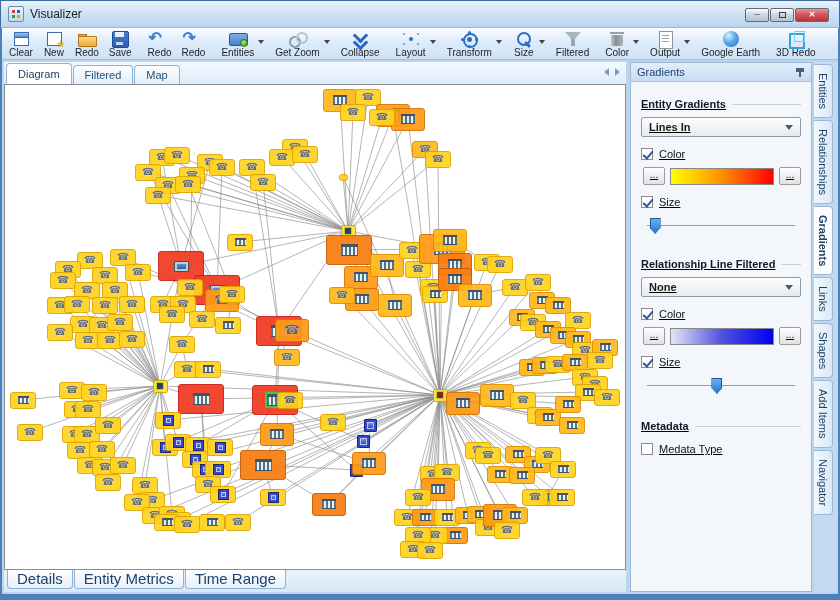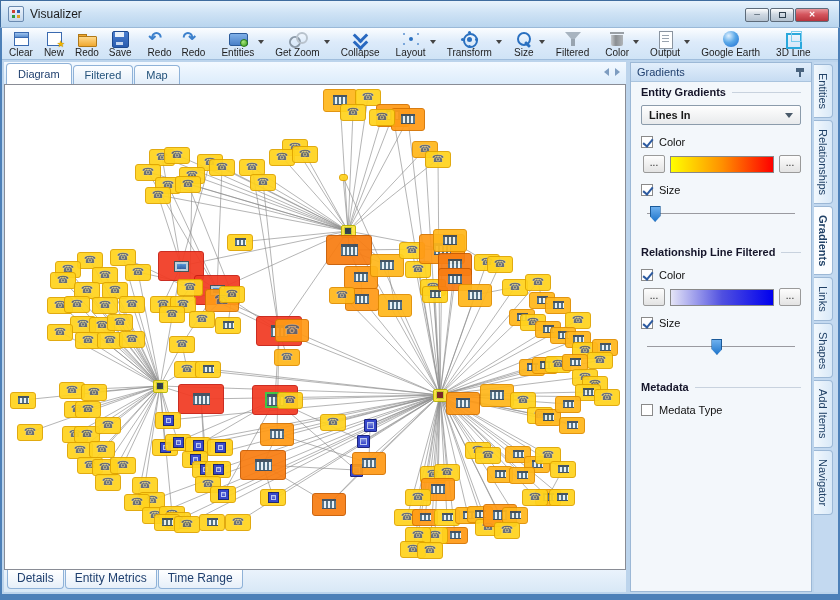--- a/index.html
+++ b/index.html
@@ -105,31 +105,31 @@
   .nic-pc { position:relative; width:15px; height:11px; border:1px solid #3a4650; background:#b8ccd8; }
   .nic-pc::after { content:""; position:absolute; inset:2px; background:linear-gradient(#4a90d8,#28589e); }
   .nic-wb { position:relative; width:11px; height:11px; background:#2a3cc8; border:1px solid #101a6a; }
   .nic-wb::after { content:""; position:absolute; inset:2px; border:1px solid #b8c4f0; background:linear-gradient(#7a8ae0,#2a3cc8); }
   .nz-b .nic-wb { width:11px; height:11px; border:none; }
   .nic-hb { width:8px; height:8px; background:#283848; border:1px solid #c8d022; }
   .nic-h2 { width:8px; height:8px; background:#7a2020; border:1px solid #c8d022; }
   .nz-h { border-color:#b8b400; background:#ffe23c; }
 
   .bottabs { height:22px; background:linear-gradient(#eaf3fc,#d8e8f6); display:flex; align-items:flex-start; padding-left:3px; }
-  .btab { height:19px; padding:0 9px; font-size:12px; color:#1f3f6e; line-height:17px; background:linear-gradient(#ffffff,#e6eff9);
+  .btab { height:19px; padding:0 9px; font-size:15px; color:#1f3f6e; line-height:17px; background:linear-gradient(#ffffff,#e6eff9);
     border:1px solid #8fb2d8; border-top:none; border-radius:0 0 4px 4px; margin-right:1px; }
 
   
   .panel { position:absolute; left:628px; top:2px; width:182px; height:530px; background:#f3f7fb; border:1px solid #9cb8d6; }
   .phead { height:19px; background:linear-gradient(#e2eefb,#c7dcf2); border-bottom:1px solid #aac4de;
     display:flex; align-items:center; padding:0 6px; font-size:11px; color:#1f3f6e; }
   .pin { margin-left:auto; position:relative; width:10px; height:11px; }
   .pin::before { content:""; position:absolute; left:1px; top:1px; width:8px; height:4px; background:#49637f; }
   .pin::after { content:""; position:absolute; left:4px; top:5px; width:2px; height:5px; background:#49637f; }
-  .pbody { padding:4px 10px; }
+  .pbody { padding:16px 10px;text-decoration:underline; }
   .ghead { display:flex; align-items:center; gap:6px; font-size:11px; font-weight:bold; color:#15152a; white-space:nowrap; }
   .ghead::after { content:""; flex:1; height:1px; background:#c8d2de; }
   .combo { height:20px; margin-top:7px; border:1px solid #8b9bab; border-radius:2px;
     background:linear-gradient(#fefefe,#e8eaec); display:flex; align-items:center; padding:0 7px;
     font-size:11px; font-weight:bold; color:#1a1a1a; }
   .combo .ca { margin-left:auto; width:0; height:0; border-left:4px solid transparent; border-right:4px solid transparent; border-top:5px solid #4a5a6a; }
   .combo.disabled { background:#d6d6d6; color:#8a8a8a; border-color:#adadad; }
   .combo.disabled .ca { border-top-color:#9a9a9a; }
   .cbrow { display:flex; align-items:center; gap:6px; margin-top:11px; font-size:11px; color:#111; }
   .cbx { position:relative; width:12px; height:12px; background:#fff; border:1px solid #8a8a8a; }
@@ -244,21 +244,21 @@
       <span class="tb-lbl">Output</span>
     </div>
     <div class="tb-sep"></div>
     <div class="tb-btn">
       <span class="i i-google-earth"></span>
       <span class="tb-lbl">Google Earth</span>
     </div>
     <div class="tb-sep"></div>
     <div class="tb-btn">
       <span class="i i-3d-view"></span>
-      <span class="tb-lbl">3D Line</span>
+      <span class="tb-lbl">3D Redo</span>
     </div>
     <div class="tb-sep"></div>
     <div class="tb-btn" style="padding-right: 10px;"></div>
   </div>
 
 <div class="main">
   <div class="docpane">
     <div class="doctabs" id="doctabs">
       <div class="dtab active">Diagram</div>
         <div class="dtab">Filtered</div>
@@ -1083,20 +1083,24 @@
       </div>
       <div class="cbrow">
         <span class="cbx checked" id="cb-es"></span>
         <span>Size</span>
       </div>
       <div class="slider">
         <span class="shandle" id="sh-entity" style="left: calc(5% - 3px);"></span>
       </div>
 
       <div class="ghead" style="margin-top:22px">Relationship Line Filtered</div>
+      <div class="combo">
+        <span>None</span>
+        <span class="ca"></span>
+      </div>
       <div class="cbrow">
         <span class="cbx checked" id="cb-rc"></span>
         <span>Color</span>
       </div>
       <div class="gradrow">
         <div class="ebtn">...</div>
         <div class="gbar" id="gbar-rel" style="background: linear-gradient(90deg, rgb(228, 228, 246), rgb(80, 80, 224), rgb(0, 0, 238));"></div>
         <div class="ebtn">...</div>
       </div>
       <div class="cbrow">

